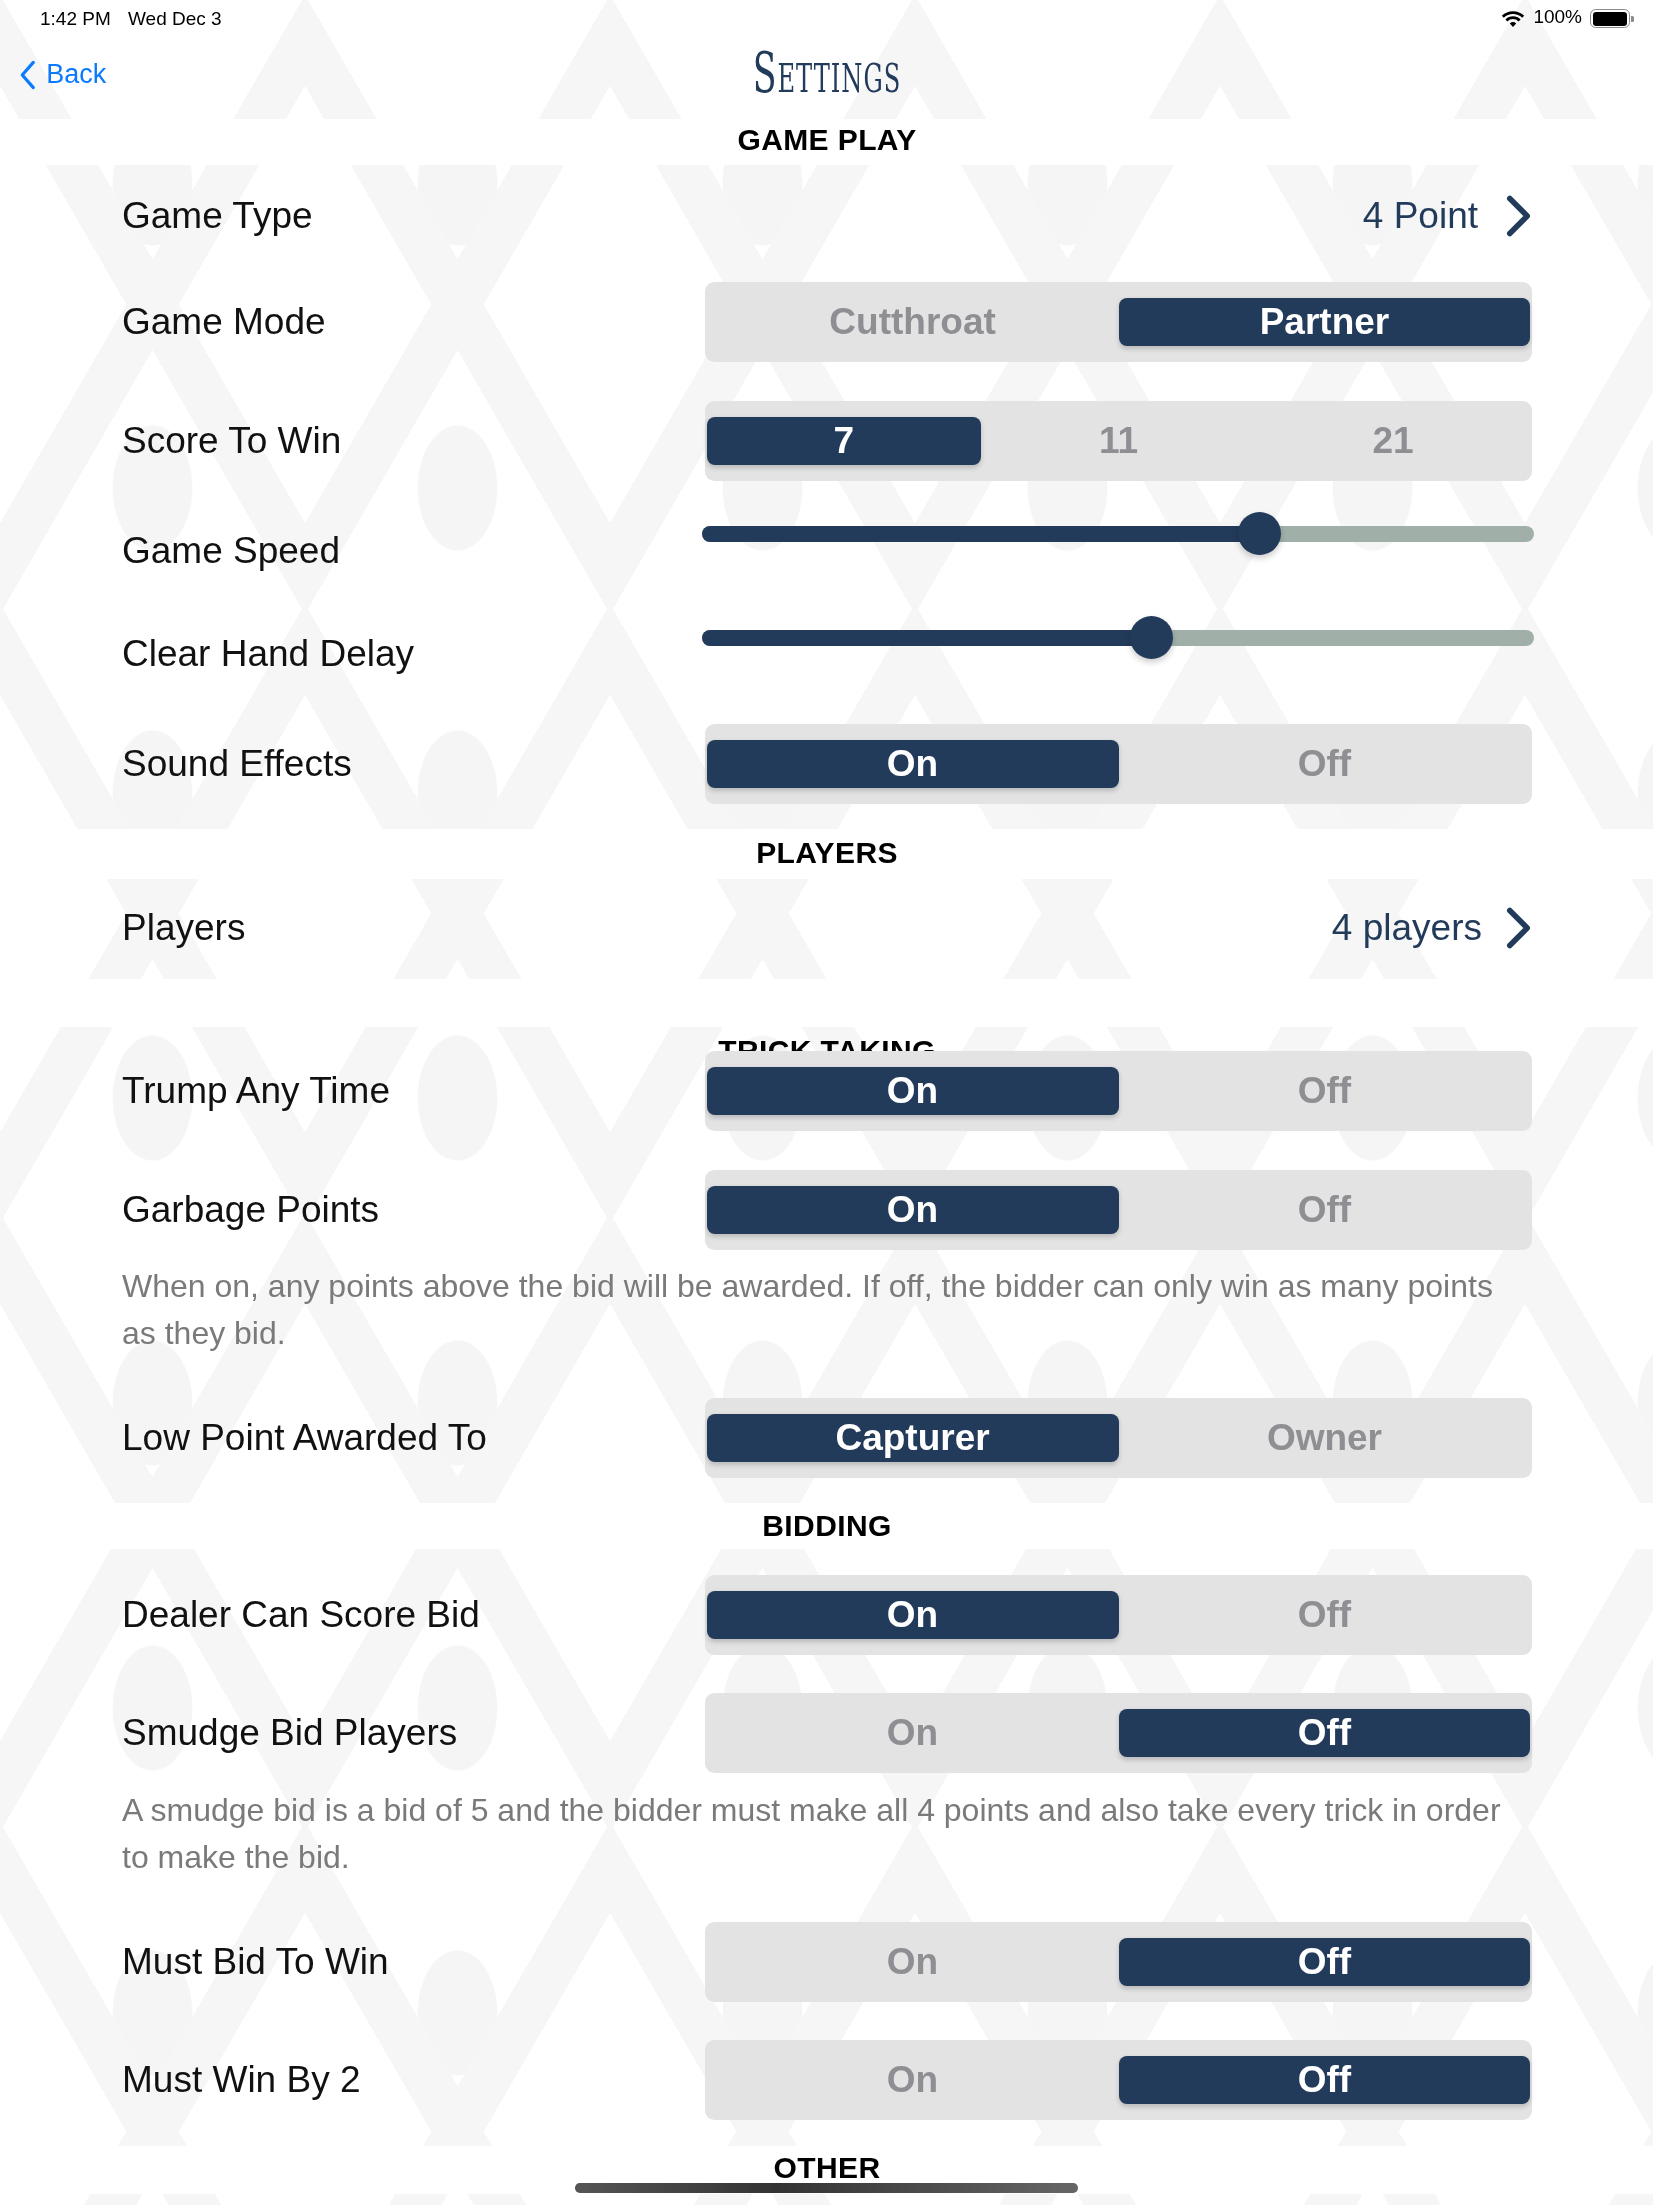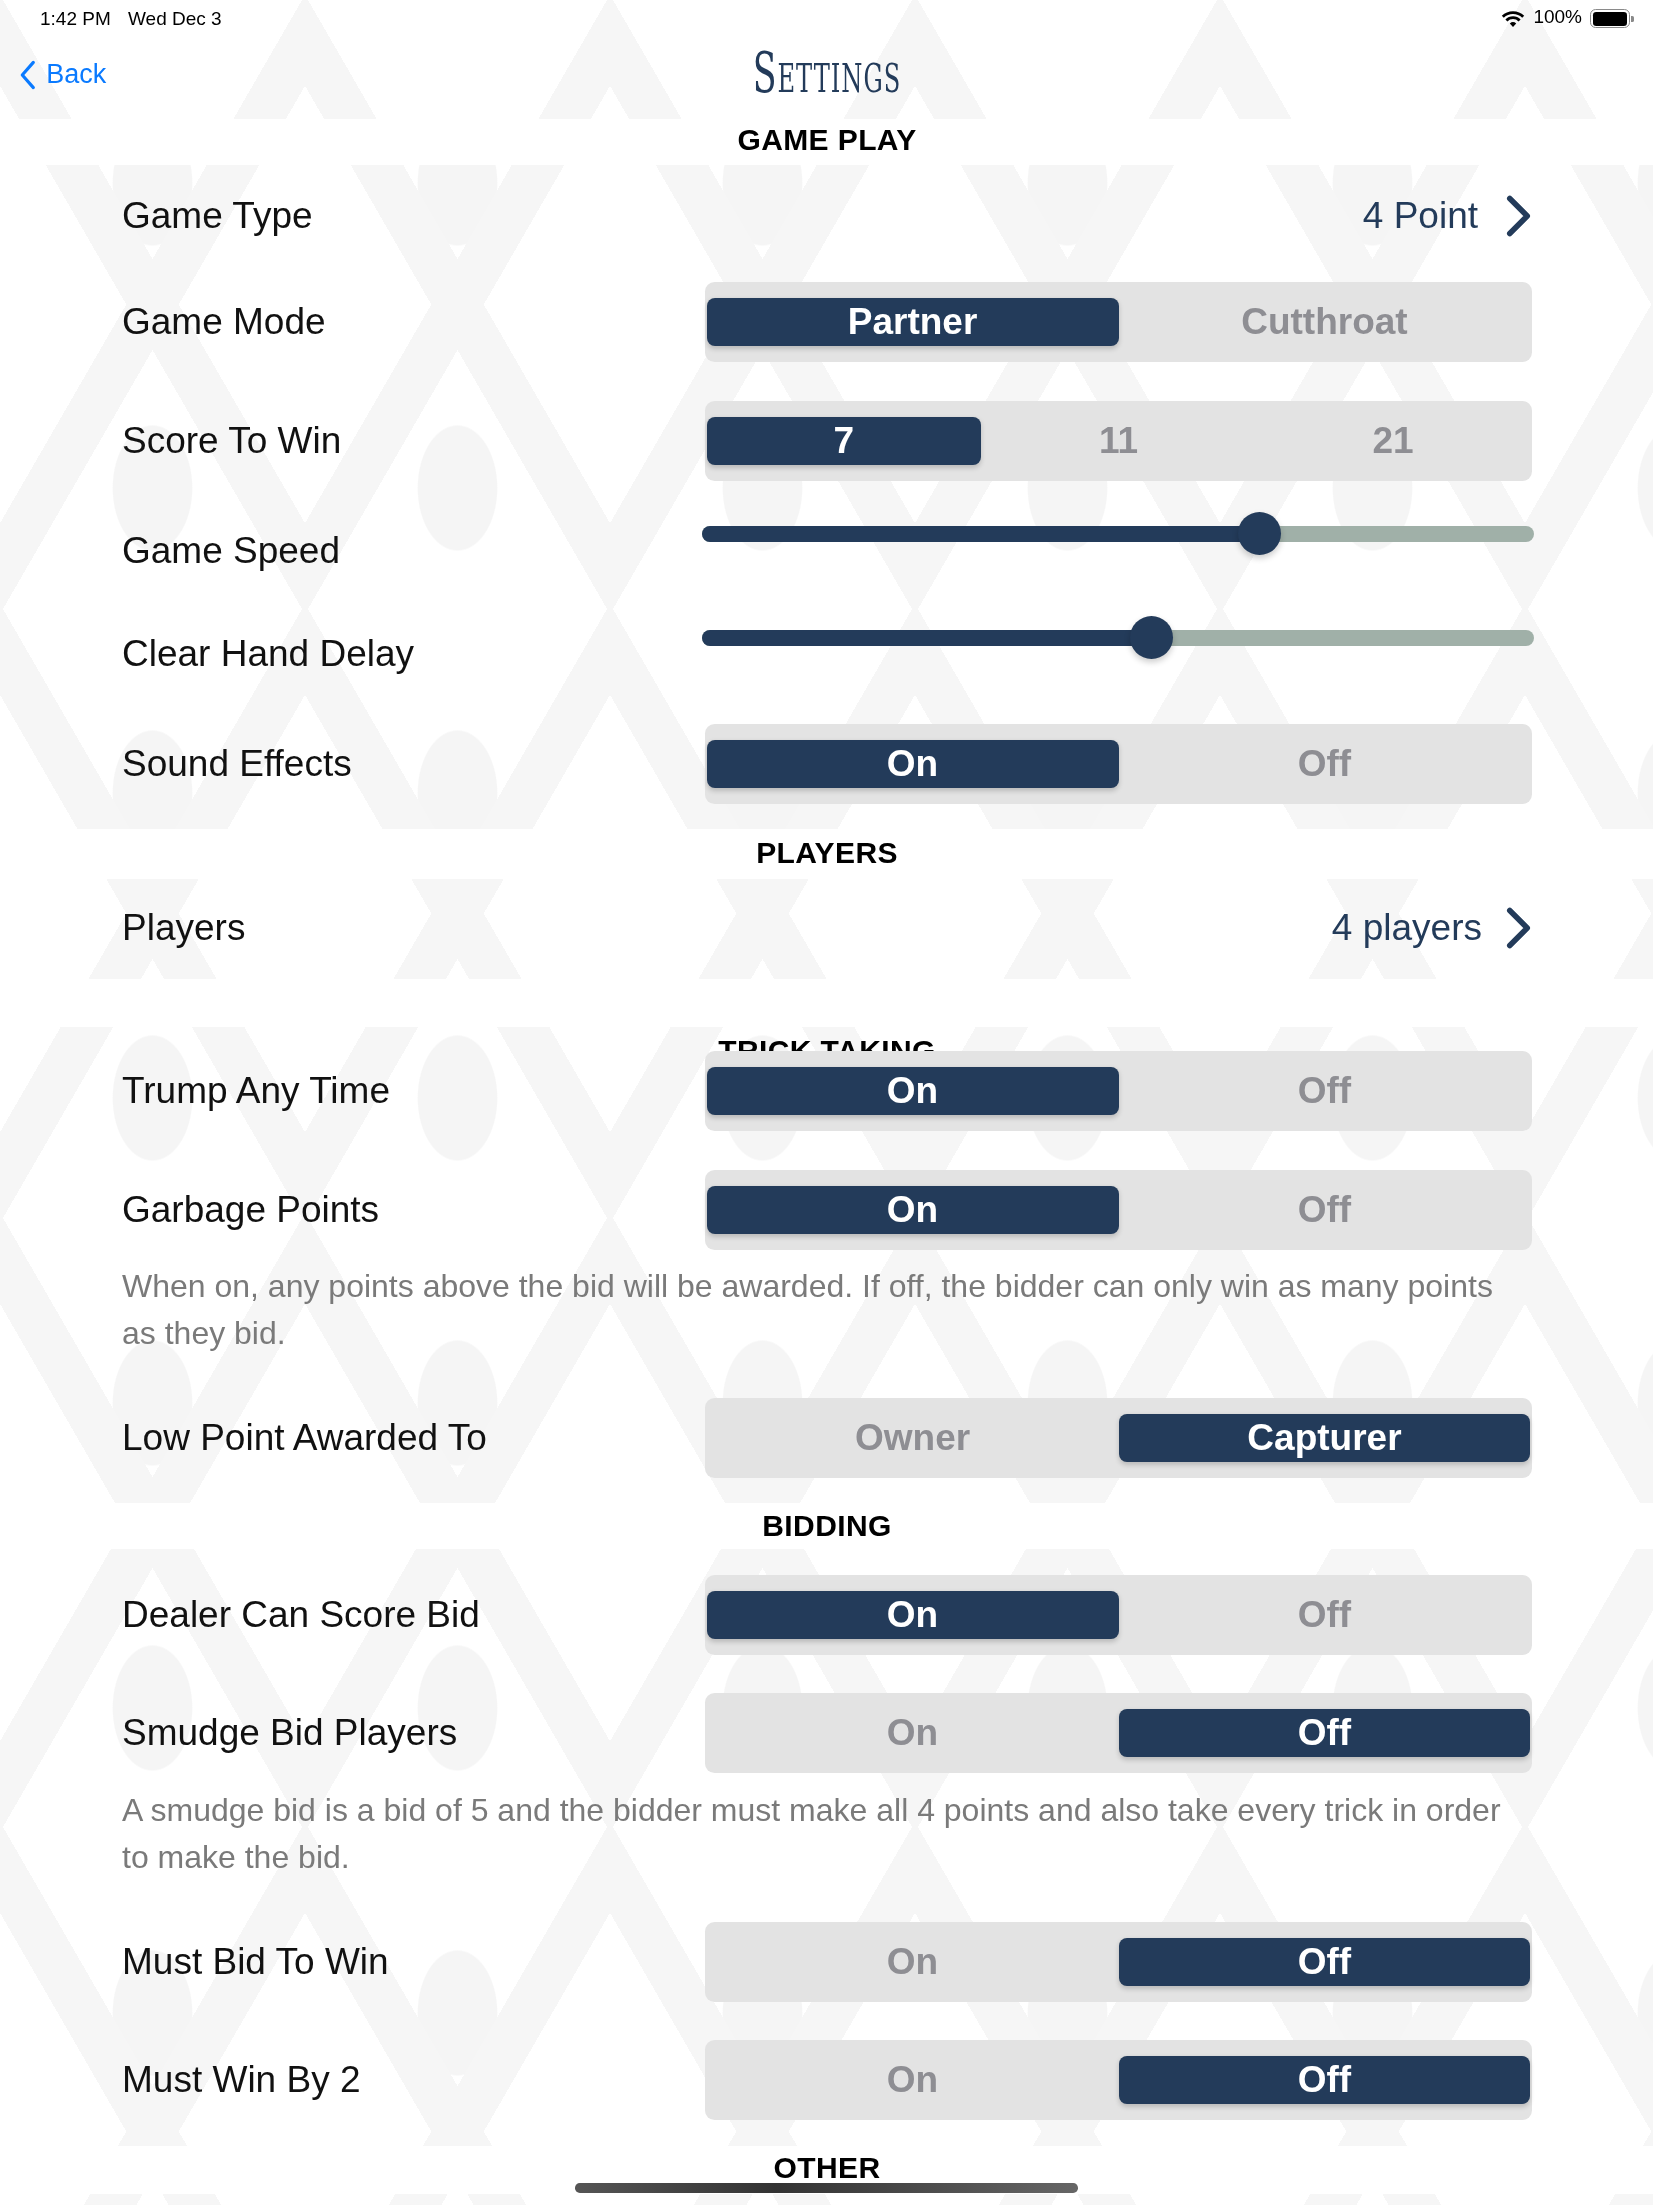--- a/index.html
+++ b/index.html
@@ -104,22 +104,22 @@
 <div>
   <span class="row-label" style="top:216px;">Game Type</span>
   <span class="row-value" style="top:216px;right:176px;">4 Point</span>
   <svg class="chevron" viewBox="0 0 34 56" style="top:216px;">
     <path d="M6 6 L28 28 L6 50" stroke="#233b5a" stroke-width="7" fill="none" stroke-linecap="round" stroke-linejoin="round"></path>
   </svg>
 </div>
 
 <span class="row-label" style="top:322px;">Game Mode</span>
 <div class="seg" style="top:282px;">
+  <div class="seg-opt">Cutthroat</div>
   <div class="seg-opt selected">Partner</div>
-  <div class="seg-opt">Cutthroat</div>
 </div>
 
 <span class="row-label" style="top:441px;">Score To Win</span>
 <div class="seg" style="top:401px;">
   <div class="seg-opt selected">7</div>
   <div class="seg-opt">11</div>
   <div class="seg-opt">21</div>
 </div>
 
 <span class="row-label" style="top:551px;">Game Speed</span>
@@ -161,22 +161,22 @@
 
 <span class="row-label" style="top:1210px;">Garbage Points</span>
 <div class="seg" style="top:1170px;">
   <div class="seg-opt selected">On</div>
   <div class="seg-opt">Off</div>
 </div>
 <div class="desc" style="top:1263px;">When on, any points above the bid will be awarded. If off, the bidder can only win as many points as they bid.</div>
 
 <span class="row-label" style="top:1438px;">Low Point Awarded To</span>
 <div class="seg" style="top:1398px;">
+  <div class="seg-opt selected">Capturer</div>
   <div class="seg-opt">Owner</div>
-  <div class="seg-opt selected">Capturer</div>
 </div>
 
 <div class="section-header" style="top:1509px;">BIDDING</div>
 
 <span class="row-label" style="top:1615px;">Dealer Can Score Bid</span>
 <div class="seg" style="top:1575px;">
   <div class="seg-opt selected">On</div>
   <div class="seg-opt">Off</div>
 </div>
 

